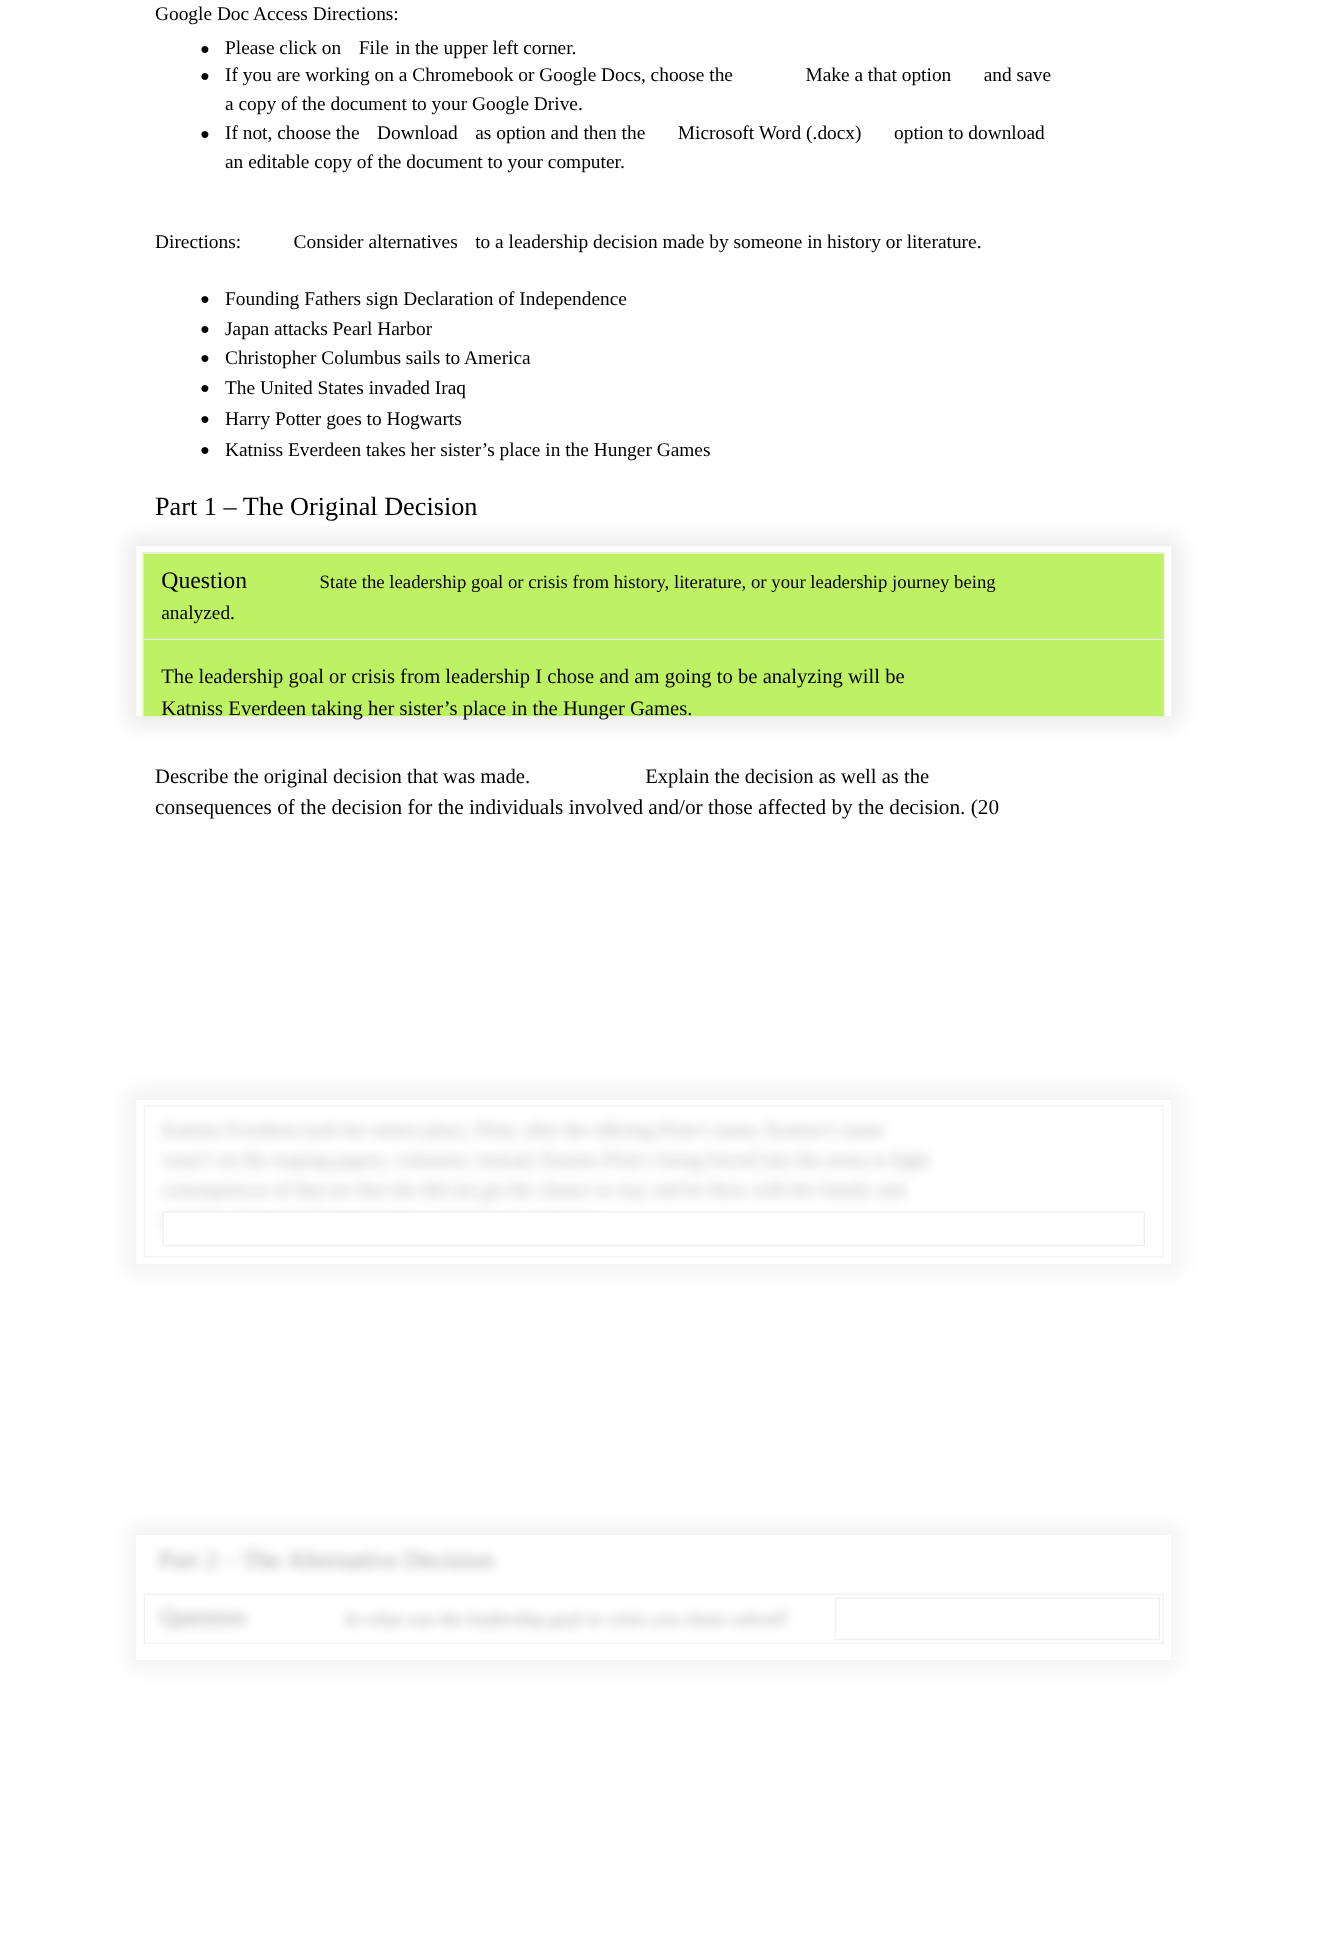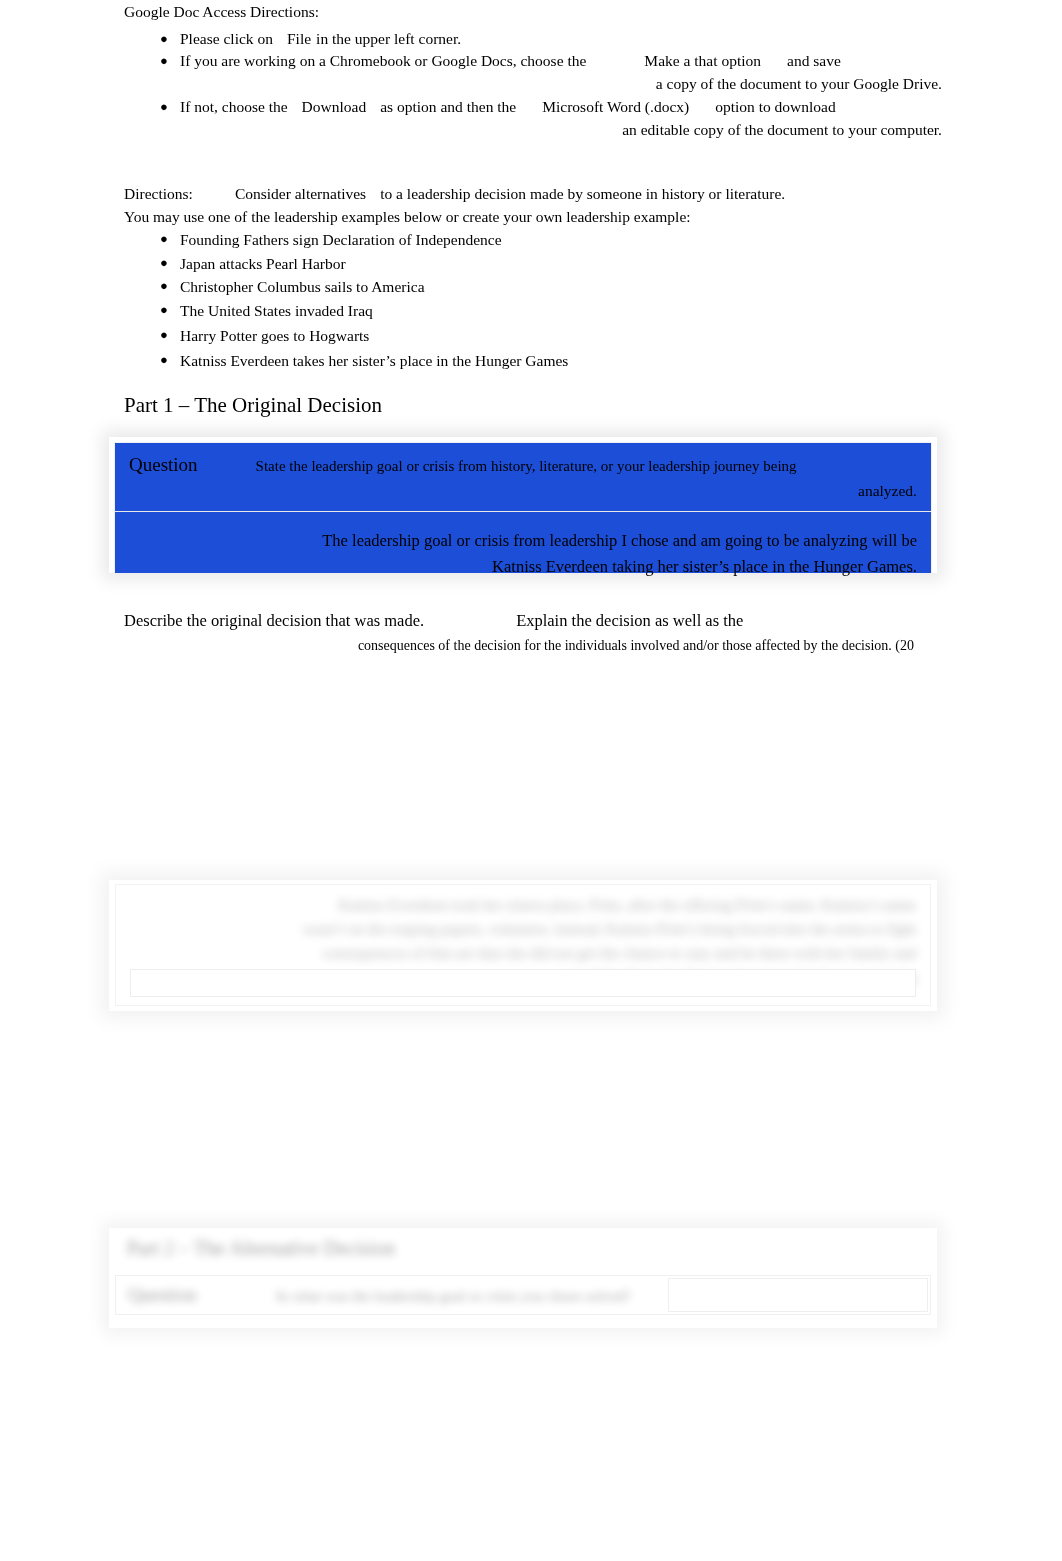--- a/index.html
+++ b/index.html
@@ -123,21 +123,21 @@
     top: 437px;
     width: 828px;
     height: 136px;
   }
   #question-card-1 .card-inner {
     position: absolute;
     left: 5px;
     top: 5px;
     right: 5px;
     bottom: 0;
-    background: #1d4ed8;
+    background: #bef264;
     border: 1px solid #f0f0f0;
     border-bottom: none;
   }
 
   .q-row {
     position: absolute;
     left: 0;
     right: 0;
     padding: 9px 14px 8px 14px;
     box-sizing: border-box;
@@ -155,21 +155,20 @@
     line-height: 26px;
   }
   .q-prompt {
     font-size: 15px;
     line-height: 26px;
   }
   .q-cont {
     font-size: 15.5px;
     line-height: 24px;
     display: block;
-    text-align: right;
   }
   .answer-text {
     font-size: 16.5px;
     line-height: 26px;
   }
 
   
   #describe-block {
     left: 124px;
     top: 608px;
@@ -297,21 +296,20 @@
     <li>
       <span class="dot">●</span>
       <span>If not, choose the</span><span class="gap gap-sm"></span><span>Download</span><span class="gap gap-sm"></span><span>as option and then the</span><span class="gap gap-md"></span><span>Microsoft Word (.docx)</span><span class="gap gap-md"></span><span>option to download</span>
       <span class="q-cont">an editable copy of the document to your computer.</span>
     </li>
   </ul>
 
   <div class="block" id="directions-line1">
     <span>Directions:</span><span class="gap gap-lg"></span><span>Consider  alternatives</span><span class="gap gap-sm"></span><span>to a leadership decision made by someone in history or literature.</span>
   </div>
-  <div class="block" id="directions-line2">You may use one of the leadership examples below or create your own leadership example:</div>
 
   <ul class="bullets" id="example-bullets">
     <li>
       <span class="dot">●</span>
       <span>Founding Fathers sign Declaration of Independence</span>
     </li>
     <li>
       <span class="dot">●</span>
       <span>Japan attacks Pearl Harbor</span>
     </li>
@@ -346,21 +344,21 @@
       <div class="q-row answer-row">
         <span class="q-cont answer-text">The leadership goal or crisis from leadership I chose and am going to be analyzing will be</span>
         <span class="q-cont answer-text">Katniss Everdeen taking her sister’s place in the Hunger Games.</span>
       </div>
 
     </div>
   </div>
 
   <div class="block" id="describe-block">
     <span>Describe the original decision that was made.</span><span class="gap" style="width:92px"></span><span>Explain the decision as well as the</span>
-    <span class="q-cont" style="font-size:14px;line-height:25px">consequences of the decision for the individuals involved and/or those affected by the decision. (20</span>
+    <span class="q-cont" style="font-size:17px;line-height:25px">consequences of the decision for the individuals involved and/or those affected by the decision. (20</span>
   </div>
 
   <div id="blurred-card-1">
     <div class="blur-inner">
       <div class="blurred-text">
         <span class="q-cont">Katniss Everdeen took her sisters place, Prim, after the offering Prim’s name, Katniss’s name</span>
         <span class="q-cont">wasn’t on the reaping papers, volunteer, instead, Katniss Prim’s being forced into the arena to fight</span>
         <span class="q-cont">consequences of that are that she did not get the   chance to stay and be there with her family and</span>
         <span class="q-cont">possibly die in the Hunger Games and risk not returning</span>
       </div>

